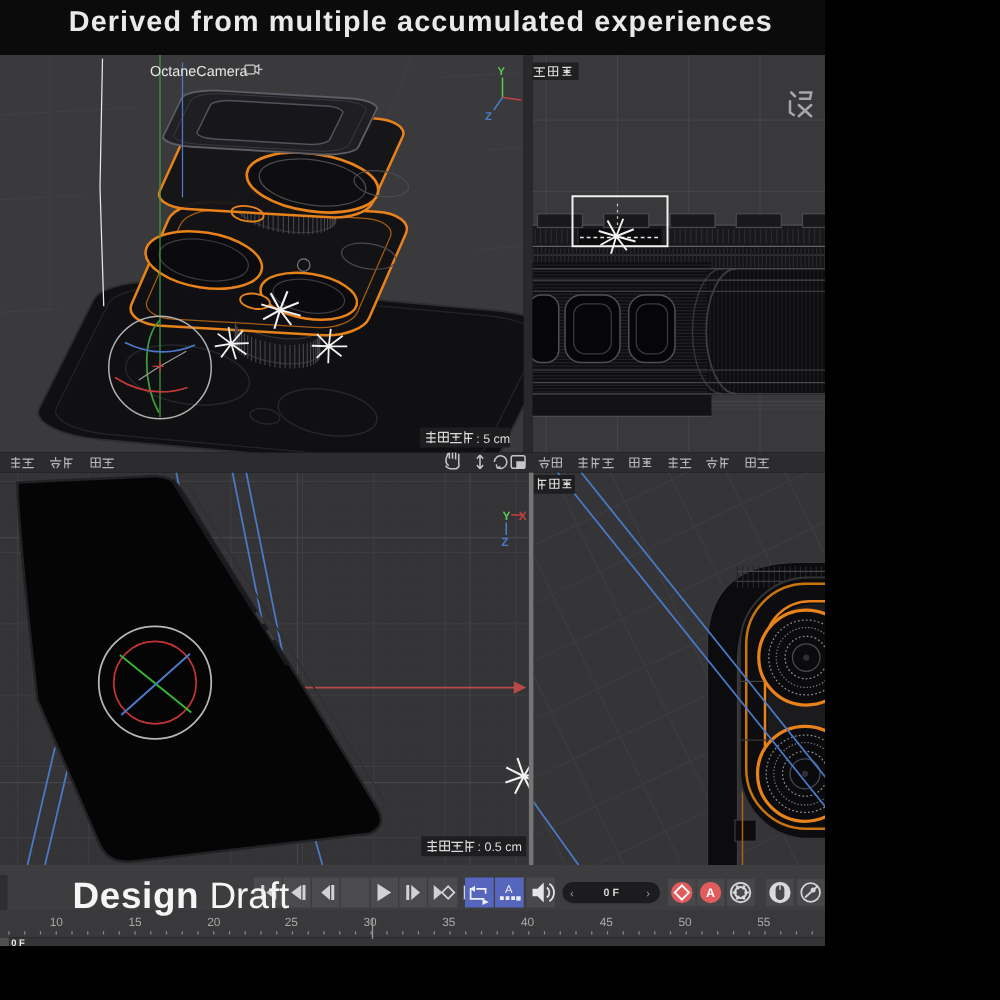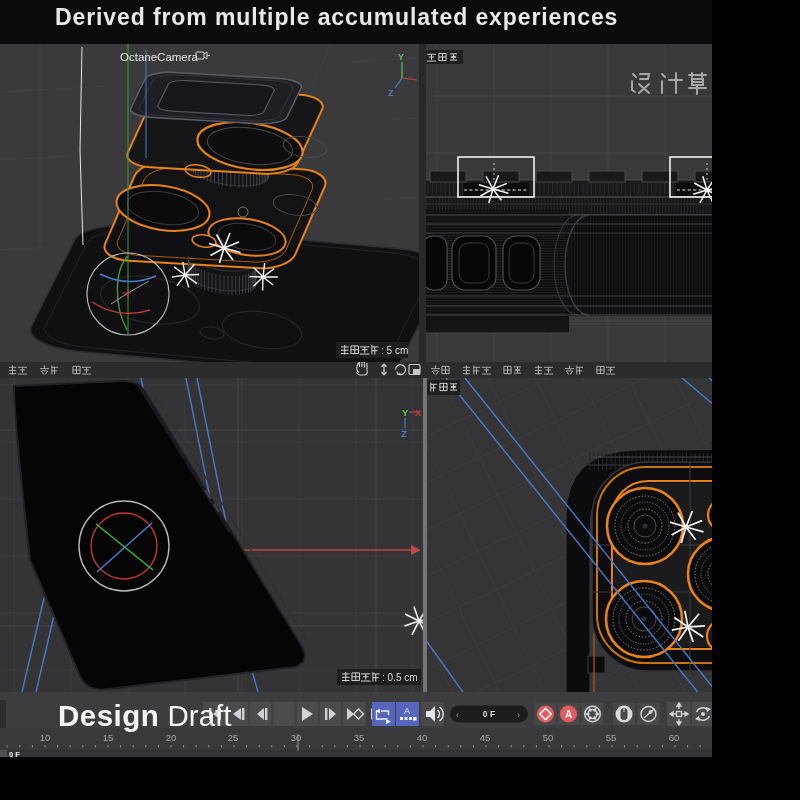--- a/index.html
+++ b/index.html
@@ -1,16 +1,16 @@
 <!DOCTYPE html>
 <html><head>
 <meta charset="utf-8">
 <style>
   html,body{margin:0;padding:0;background:#000;}
-  #stage{position:relative;width:712px;height:800px;overflow:hidden;background:#000;
+  #stage{position:relative;width:660px;height:800px;overflow:hidden;background:#000;
          font-family:"Liberation Sans",sans-serif;}
   svg{position:absolute;left:0;top:0;}
 </style>
 </head>
 <body>
 <div id="stage">
 <svg width="800" height="800" viewBox="0 0 800 800">
 <defs>
 
   <g id="ka">

